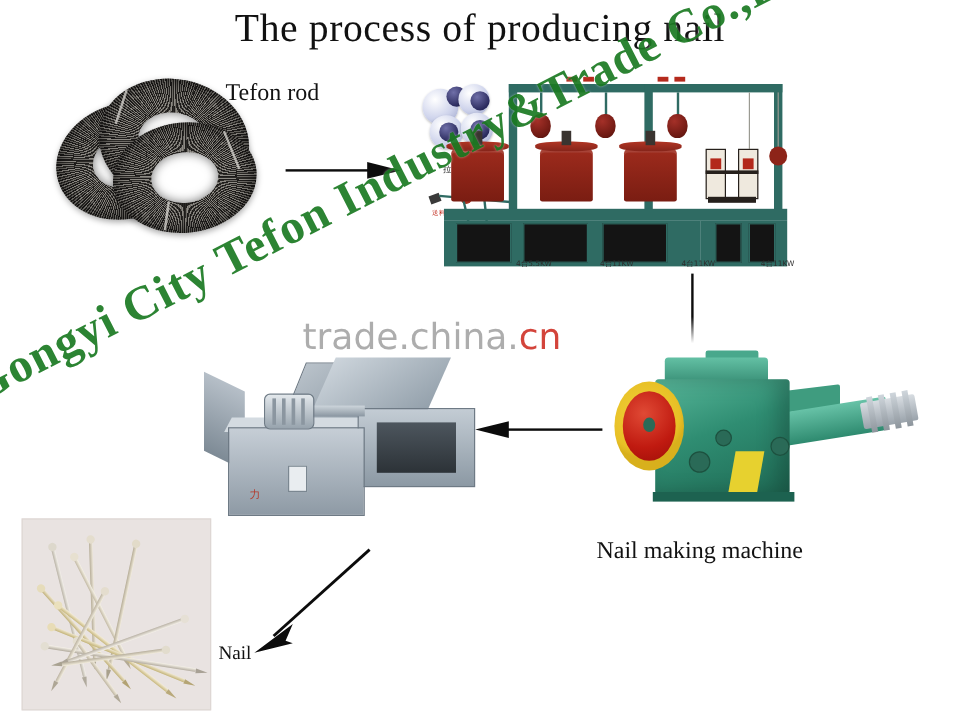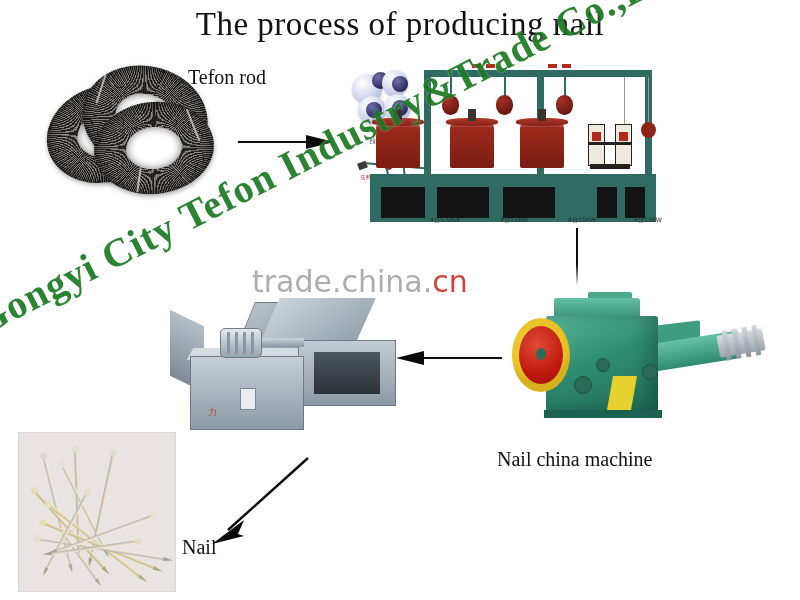--- a/index.html
+++ b/index.html
@@ -15,21 +15,21 @@
     position:absolute;left:0;top:6px;width:800px;text-align:center;
     font-family:"Liberation Serif", serif;
     font-size:33px;color:#111;letter-spacing:.5px;white-space:nowrap;
   }
 
   
   .lbl{position:absolute;font-family:"Liberation Serif", serif;color:#121212;white-space:nowrap;}
   .lbl-wire-rod{left:188px;top:66px;font-size:20px;}
   .lbl-wdm{left:545px;top:208px;font-size:20px;}
   .lbl-nmm{left:497px;top:448px;font-size:20px;}
-  .lbl-nail{left:182px;top:536px;font-size:20px;}
+  .lbl-nail{left:182px;top:536px;font-size:16px;}
 
   
   .coil{position:absolute;left:42px;top:60px;width:175px;height:135px;}
   .coil .ring{
     position:absolute;border-radius:50%;
     background:
       repeating-conic-gradient(from 10deg,#1d1b1a 0deg 1.2deg,#6e6b66 1.2deg 2.2deg,#2b2926 2.2deg 3.4deg,#8d8a84 3.4deg 4.4deg);
     box-shadow:inset 0 0 14px rgba(0,0,0,.75), 0 2px 5px rgba(0,0,0,.35);
   }
   .coil .r1{left:4px;top:26px;width:118px;height:96px;transform:rotate(-17deg);}
@@ -284,21 +284,21 @@
     <div class="head"></div>
     <div class="body"></div>
     <div class="yellow"></div>
     <div class="fly"></div>
     <div class="flyhub"></div>
     <div class="knob" style="left:82px;top:84px;width:16px;height:16px;"></div>
     <div class="knob" style="left:104px;top:66px;width:12px;height:12px;"></div>
     <div class="knob" style="left:150px;top:72px;width:14px;height:14px;"></div>
     <div class="plinth"></div>
   </div>
-  <div class="lbl lbl-nmm">Nail china machine</div>
+  <div class="lbl lbl-nmm">Nail making machine</div>
 
   <div class="arrow a3">
     <div class="shaft"></div>
     <div class="head"></div>
   </div>
 
   <div class="ncm">
     <div class="fin"></div>
     <div class="hopper"></div>
     <div class="hopper2"></div>

